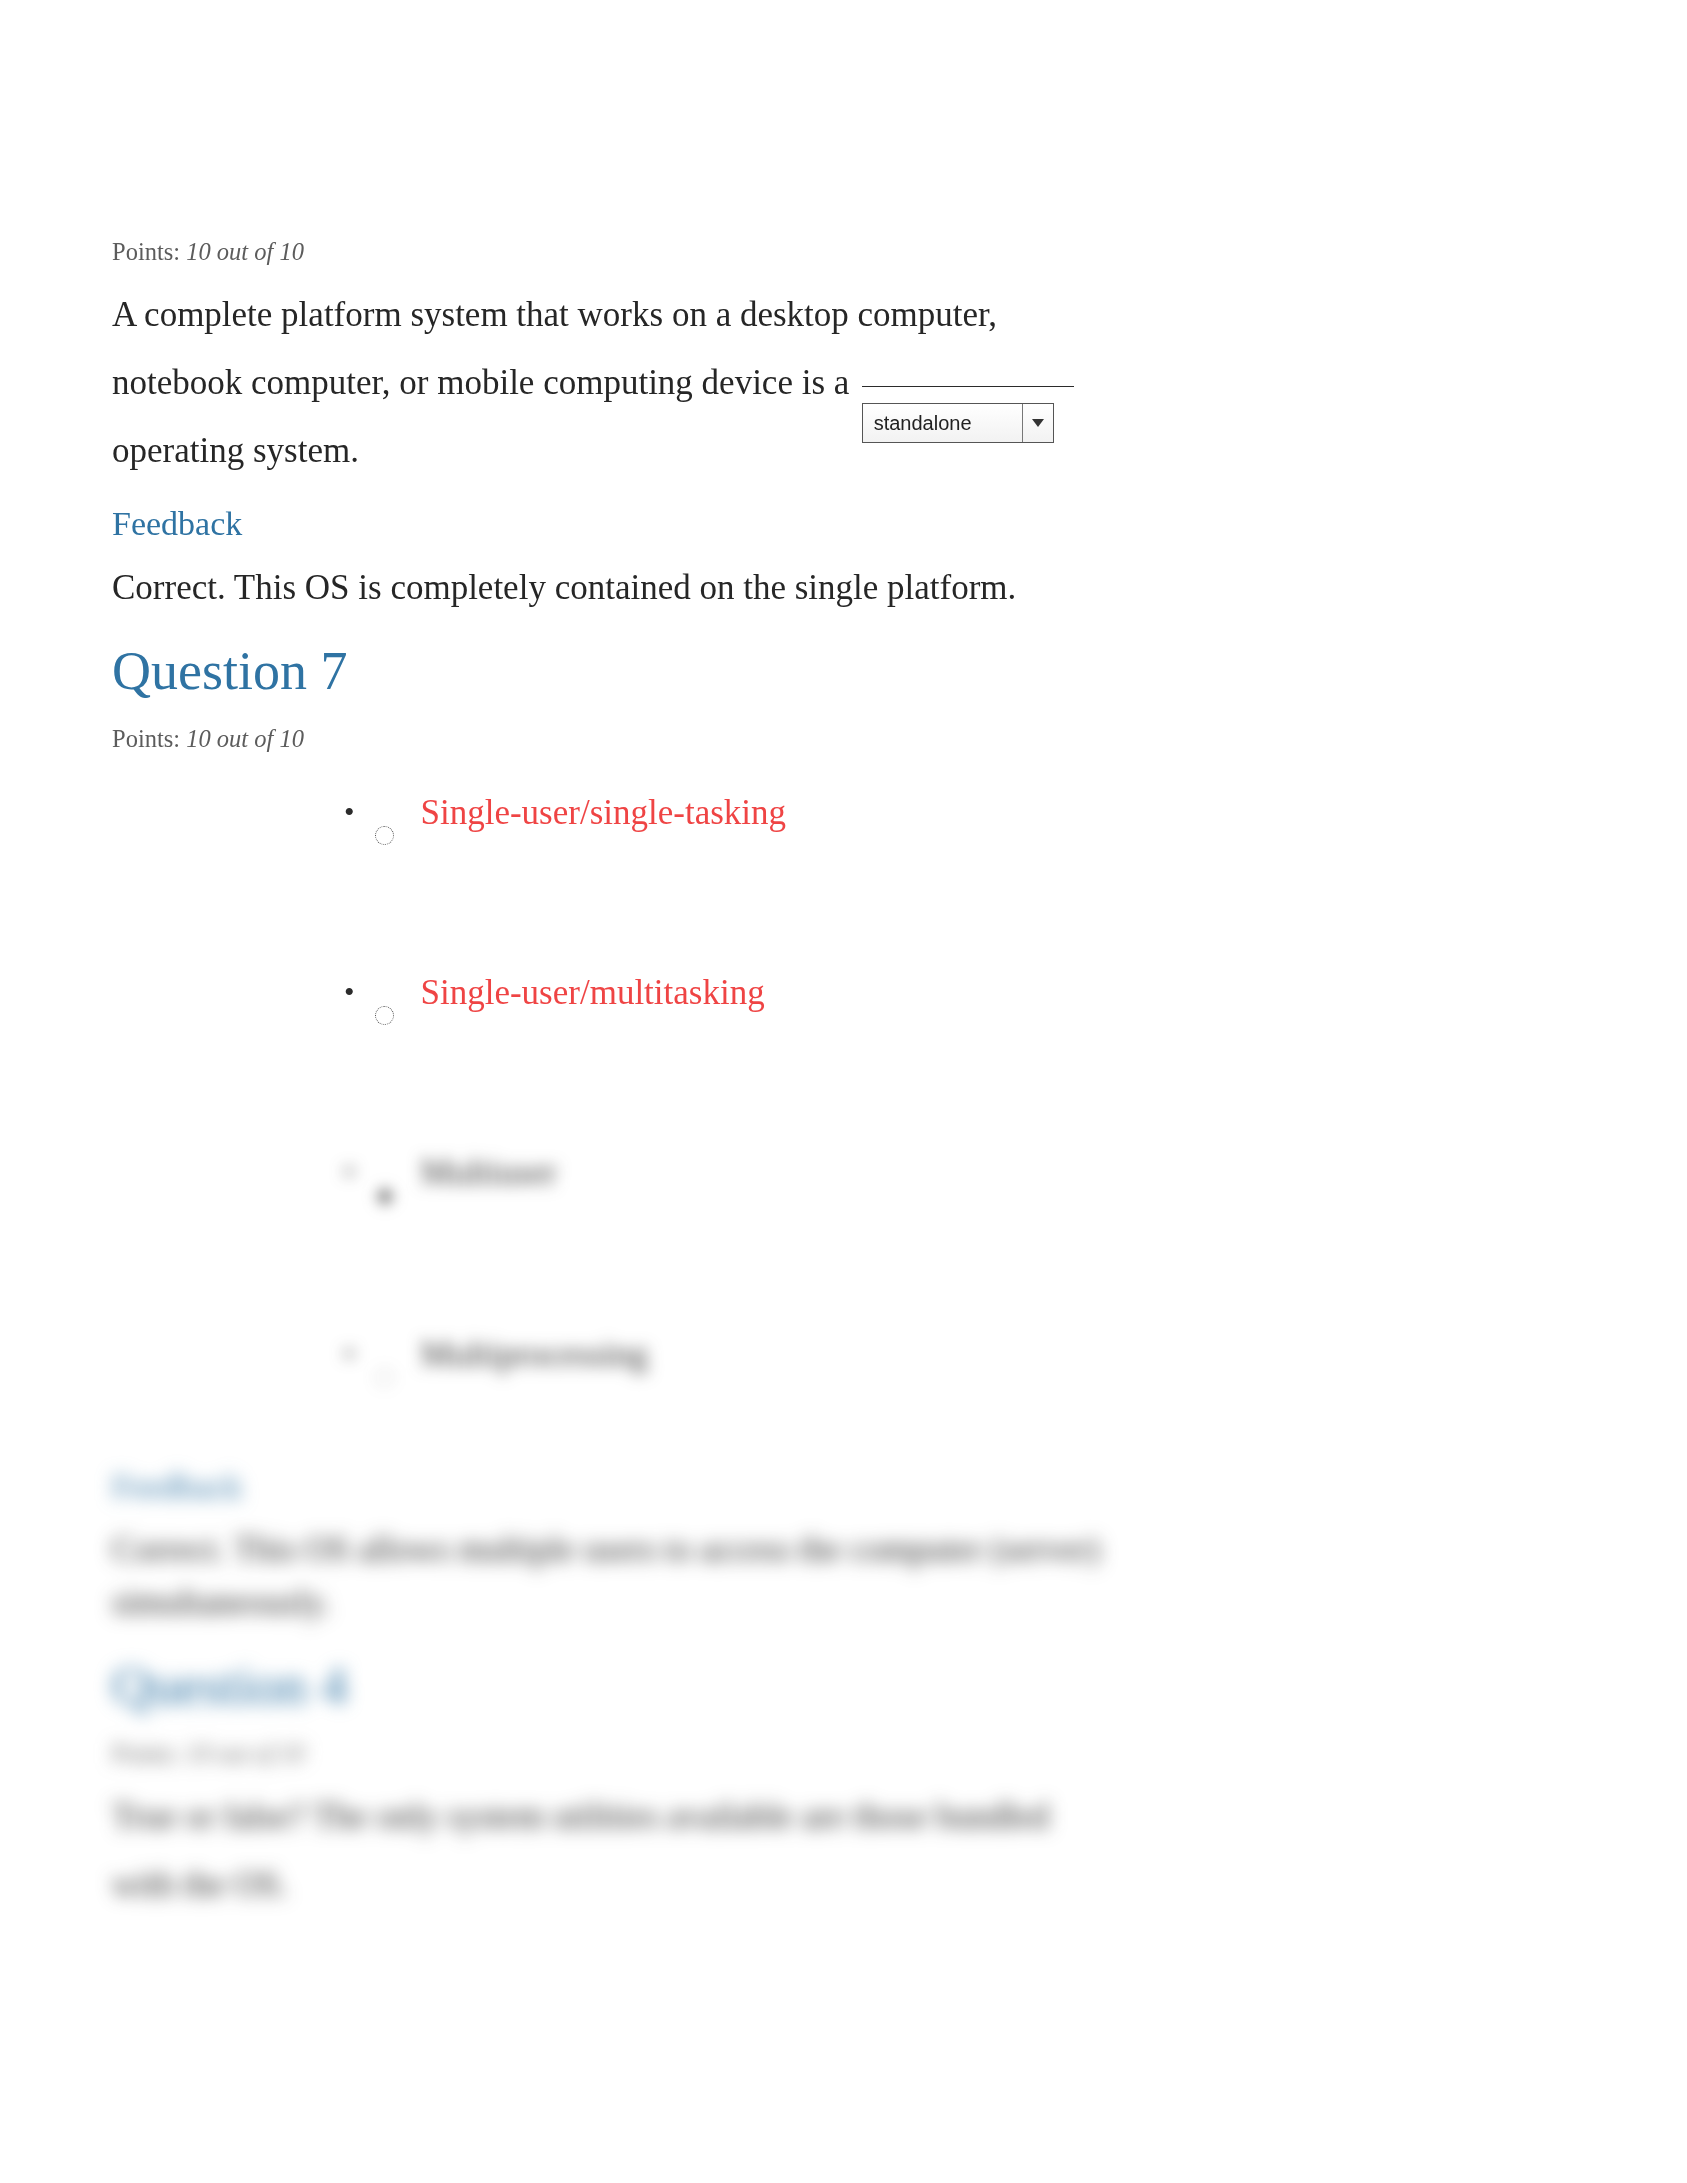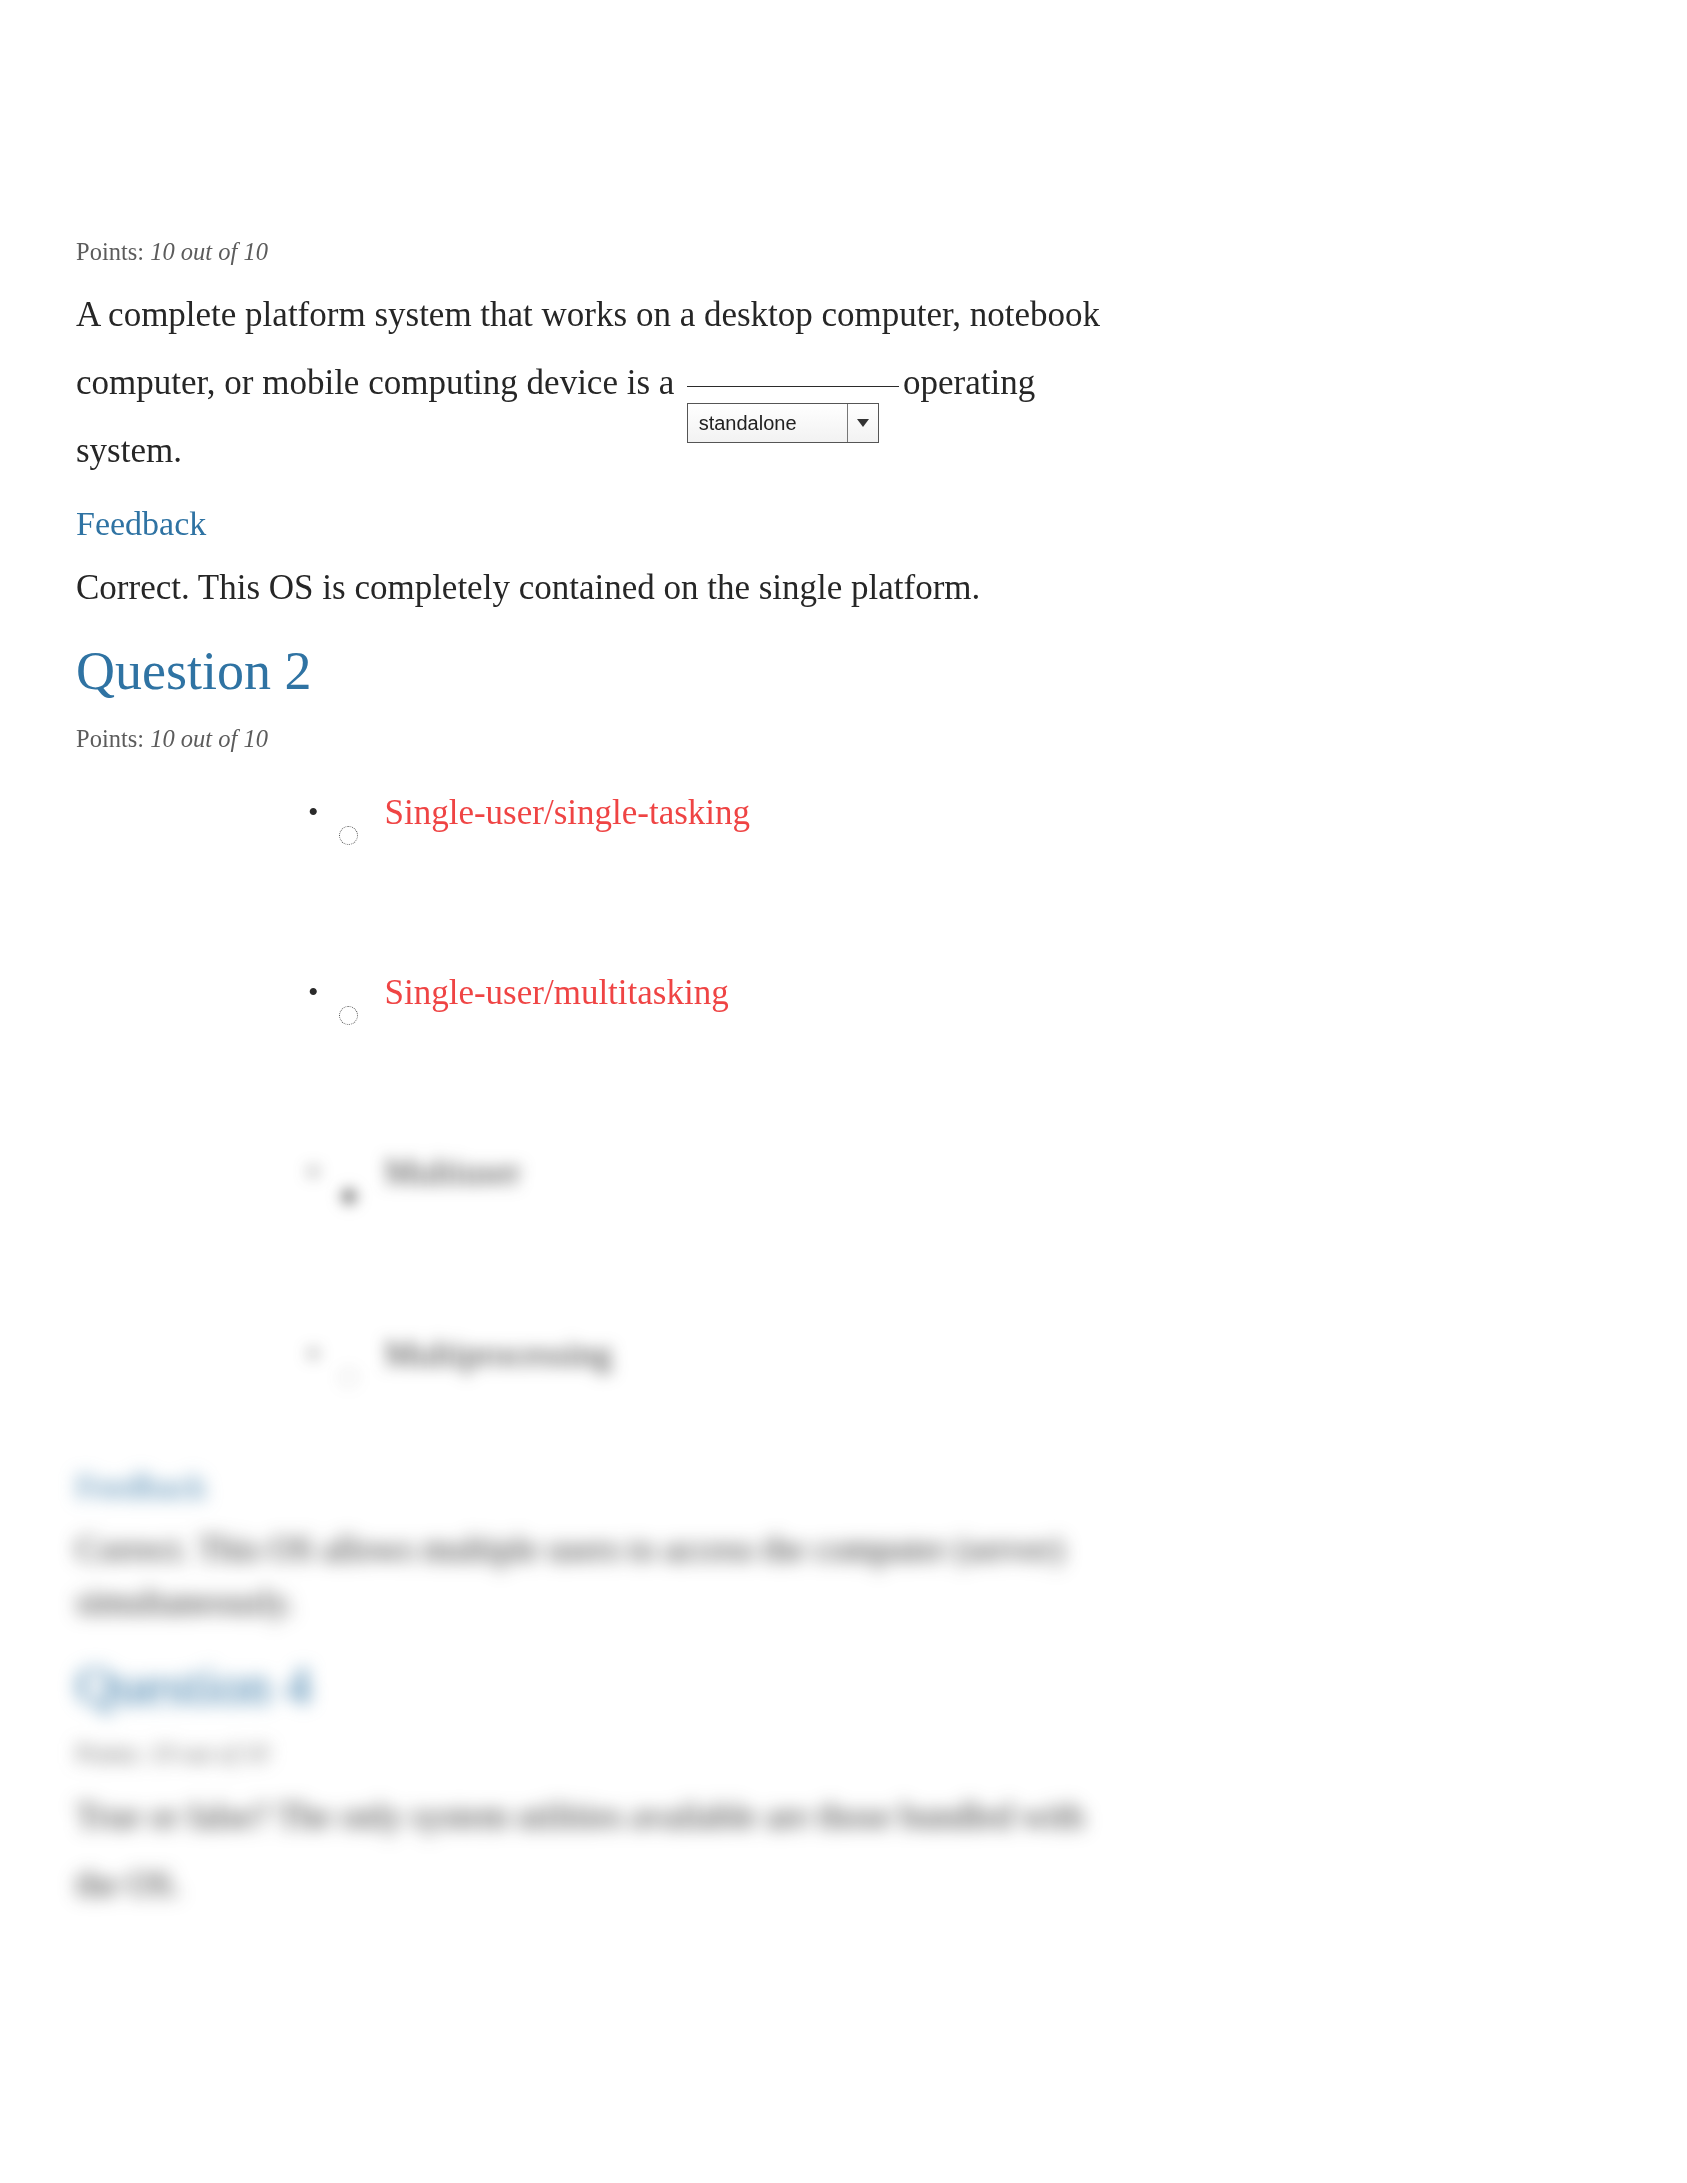--- a/index.html
+++ b/index.html
@@ -7,21 +7,21 @@
     padding: 0;
     background: #ffffff;
   }
   body {
     width: 1687px;
     min-height: 2183px;
     font-family: Georgia, "Times New Roman", serif;
     color: #2b2b2b;
   }
   .page {
-    padding: 238px 192px 0 76px;
+    padding: 238px 192px 0 112px;
     width: 1303px;
     box-sizing: border-box;
   }
 
   .points-line {
     font-size: 24.5px;
     color: #5c5c5c;
     margin-bottom: 14.6px;
   }
   .points-label { font-style: normal; }
@@ -183,21 +183,21 @@
           <span class="caret"></span>
         </span>
       </span><span>operating system.</span>
     </div>
 
     <div class="feedback-heading">Feedback</div>
     <div class="feedback-text">Correct. This OS is completely contained on the single platform.</div>
   </div>
 
   <div>
-    <div class="question-heading">Question 2</div>
+    <div class="question-heading">Question 7</div>
     <div class="points-line">
       <span class="points-label">Points: </span><span class="points-value">10 out of 10</span>
     </div>
 
     <div class="options">
 
       <div class="option-row">
         <span class="bullet">•</span>
         <span class="radio-cell"><span class="radio-dot"></span></span>
         <span class="option-label">Single-user/single-tasking</span>

